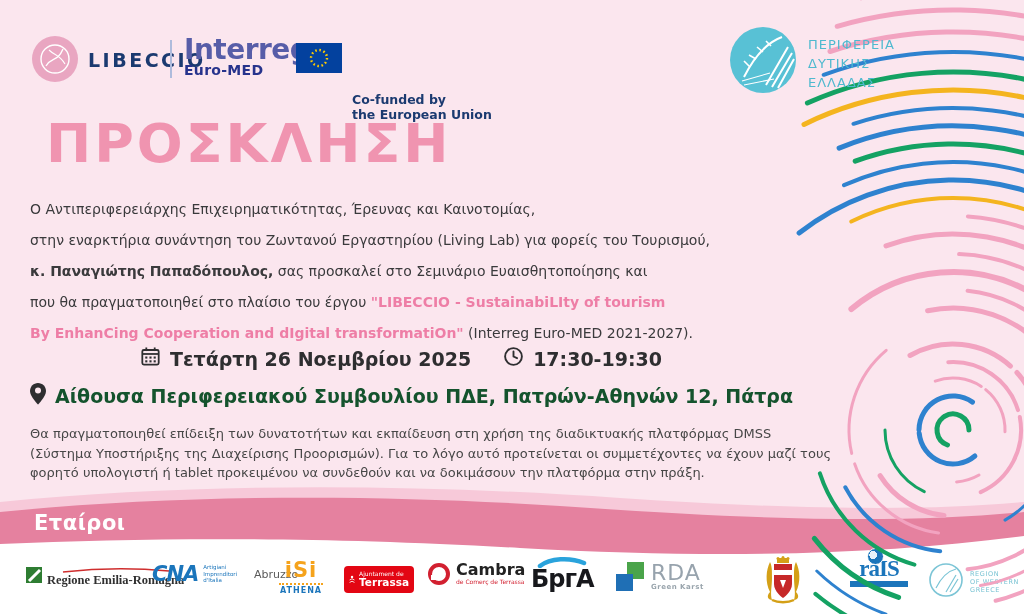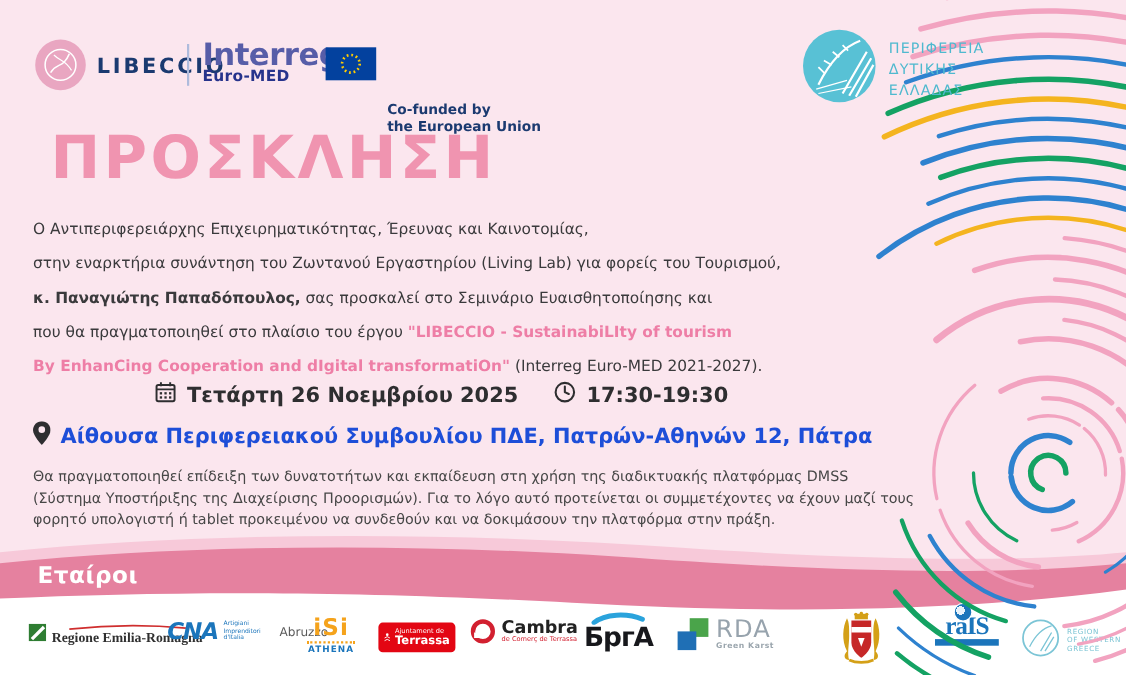--- a/index.html
+++ b/index.html
@@ -29,21 +29,21 @@
   
   #page-title { left:30px; top:112px; font-size:54px; font-weight:bold; letter-spacing:3px; color:#f094b0;margin-left:16px; }
   #body-par { left:30px; top:194px; font-size:14px; line-height:31px; color:#3a3a3c; white-space:nowrap; }
   .hl { color:#ee7ea6; font-weight:bold; }
   .b  { font-weight:bold; }
 
   #date-row { left:140px; top:346px; display:flex; align-items:center; gap:9px;
               font-size:19px; font-weight:bold; color:#2e2e30; }
   .gap16 { width:14px; }
   #loc-row { left:30px; top:383px; display:flex; align-items:center; gap:9px;
-             font-size:19px; font-weight:bold; color:#1d4ed8; }
+             font-size:19px; font-weight:bold; color:#14532d; }
   #note { left:30px; top:424px; font-size:13px; line-height:19.5px; color:#474747; white-space:nowrap; }
 
   
   #partners-label { left:34px; top:511px; font-size:21px; font-weight:bold; color:#ffffff; letter-spacing:0.5px; z-index:2; }
 
   
   .plogo { position:absolute; z-index:2; display:flex; align-items:center; }
   #p-er { left:26px; top:566px; gap:5px; }
   #p-er .sq { flex:none; }
   #p-er .er-text { font-family:"Liberation Serif", serif; font-weight:bold; font-size:12.5px; color:#303030; }

